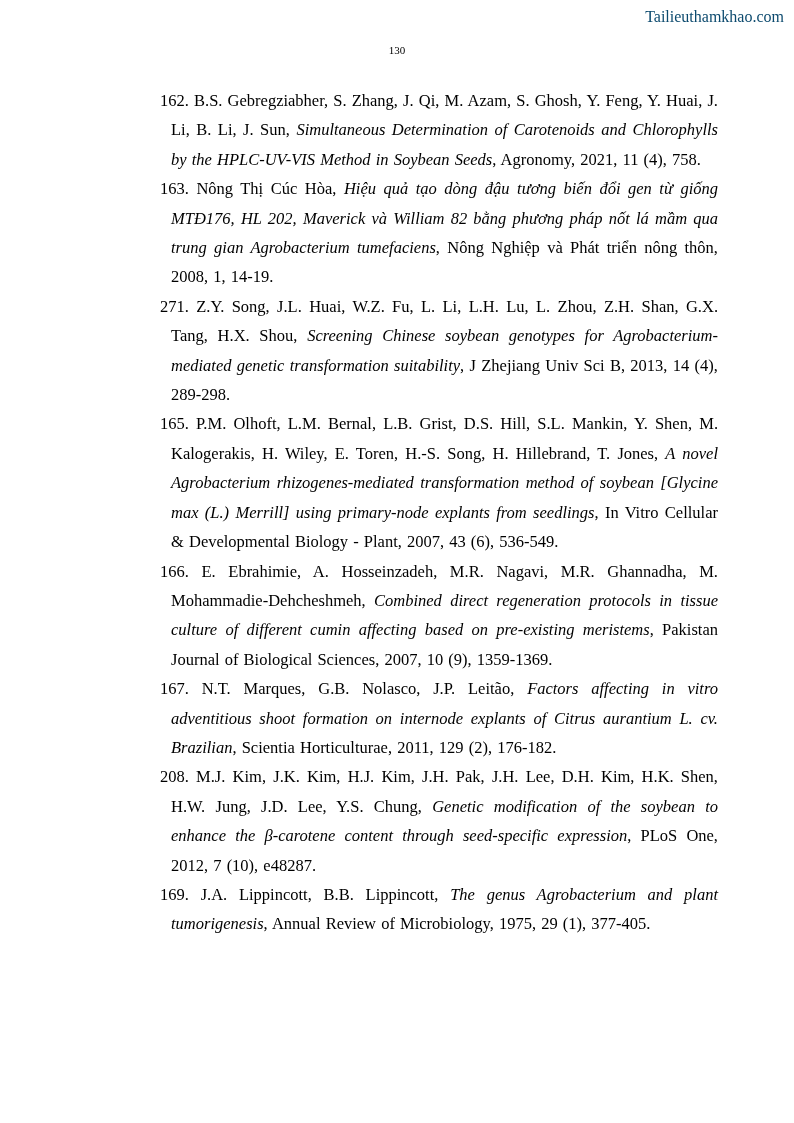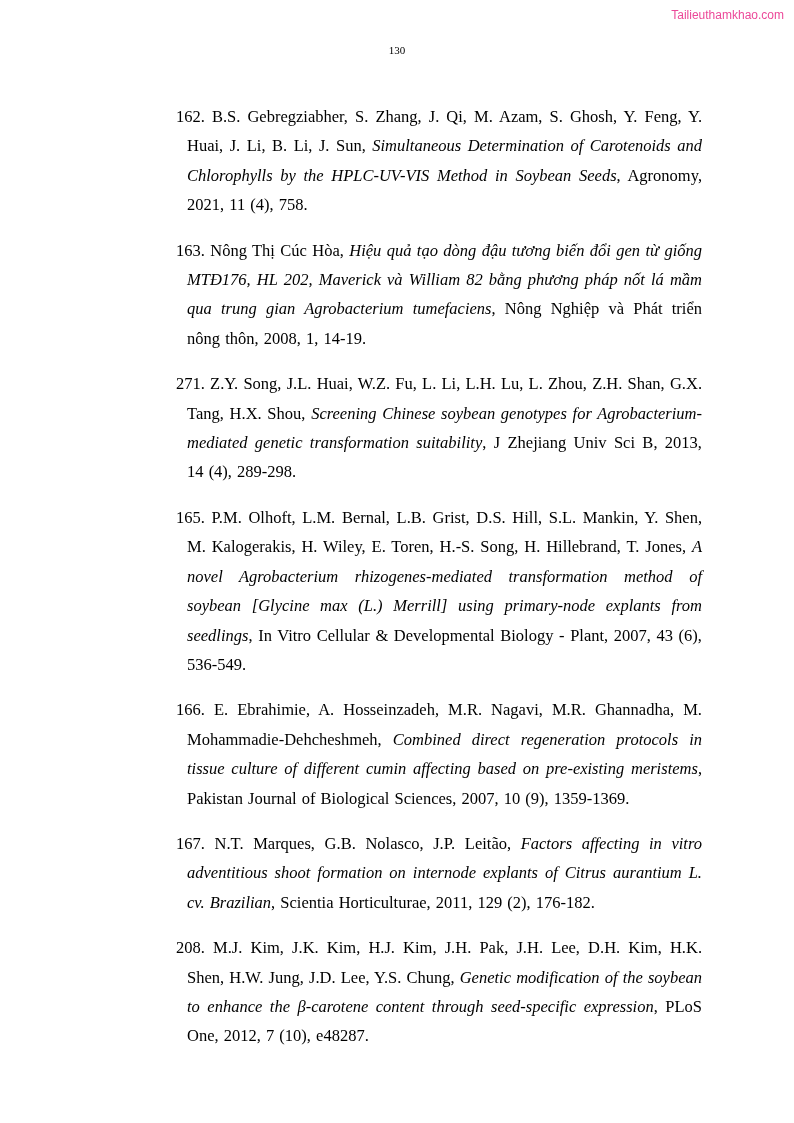--- a/index.html
+++ b/index.html
@@ -10,40 +10,40 @@
     background: #ffffff;
     color: #000000;
     font-family: "Liberation Serif", serif;
     position: relative;
     overflow: hidden;
   }
   .watermark {
     position: absolute;
     top: 8px;
     right: 10px;
-    font-family: Liberation Sans, sans-serif;
-    font-size: 12px;
-    color: #ec4899;
+    font-family: Liberation Serif, serif;
+    font-size: 16px;
+    color: #0c4a6e;
   }
   .page-number {
     position: absolute;
     top: 44px;
     left: 0;
     width: 100%;
     text-align: center;
     font-size: 11px;
   }
   .refs {
     position: absolute;
     top: 86px;
     left: 160px;
     width: 558px;
   }
   .ref {
-    margin: 16px;
+    margin: 0;
     padding-left: 11px;
     text-indent: -11px;
     text-align: justify;
     font-size: 16.5px;
     line-height: 29.4px;
     word-spacing: 1px;
   }
   .ref .it { font-style: italic; }
 </style>
 </head>
@@ -54,13 +54,14 @@
 <div class="page-number">130</div>
 
 <div class="refs">
     <p class="ref"><span>162. </span><span>B.S. Gebregziabher, S. Zhang, J. Qi, M. Azam, S. Ghosh, Y. Feng, Y. Huai, J. Li, B. Li, J. Sun, </span><span class="it">Simultaneous Determination of Carotenoids and Chlorophylls by the HPLC-UV-VIS Method in Soybean Seeds</span><span>, Agronomy, 2021, 11 (4), 758.</span></p>
     <p class="ref"><span>163. </span><span>Nông Thị Cúc Hòa, </span><span class="it">Hiệu quả tạo dòng đậu tương biến đổi gen từ giống MTĐ176, HL 202, Maverick và William 82 bằng phương pháp nốt lá mầm qua trung gian Agrobacterium tumefaciens</span><span>, Nông Nghiệp và Phát triển nông thôn, 2008, 1, 14-19.</span></p>
     <p class="ref"><span>271. </span><span>Z.Y. Song, J.L. Huai, W.Z. Fu, L. Li, L.H. Lu, L. Zhou, Z.H. Shan, G.X. Tang, H.X. Shou, </span><span class="it">Screening Chinese soybean genotypes for Agrobacterium-mediated genetic transformation suitability</span><span>, J Zhejiang Univ Sci B, 2013, 14 (4), 289-298.</span></p>
     <p class="ref"><span>165. </span><span>P.M. Olhoft, L.M. Bernal, L.B. Grist, D.S. Hill, S.L. Mankin, Y. Shen, M. Kalogerakis, H. Wiley, E. Toren, H.-S. Song, H. Hillebrand, T. Jones, </span><span class="it">A novel Agrobacterium rhizogenes-mediated transformation method of soybean [Glycine max (L.) Merrill] using primary-node explants from seedlings</span><span>, In Vitro Cellular &amp; Developmental Biology - Plant, 2007, 43 (6), 536-549.</span></p>
     <p class="ref"><span>166. </span><span>E. Ebrahimie, A. Hosseinzadeh, M.R. Nagavi, M.R. Ghannadha, M. Mohammadie-Dehcheshmeh, </span><span class="it">Combined direct regeneration protocols in tissue culture of different cumin affecting based on pre-existing meristems</span><span>, Pakistan Journal of Biological Sciences, 2007, 10 (9), 1359-1369.</span></p>
     <p class="ref"><span>167. </span><span>N.T. Marques, G.B. Nolasco, J.P. Leitão, </span><span class="it">Factors affecting in vitro adventitious shoot formation on internode explants of Citrus aurantium L. cv. Brazilian</span><span>, Scientia Horticulturae, 2011, 129 (2), 176-182.</span></p>
     <p class="ref"><span>208. </span><span>M.J. Kim, J.K. Kim, H.J. Kim, J.H. Pak, J.H. Lee, D.H. Kim, H.K. Shen, H.W. Jung, J.D. Lee, Y.S. Chung, </span><span class="it">Genetic modification of the soybean to enhance the β-carotene content through seed-specific expression</span><span>, PLoS One, 2012, 7 (10), e48287.</span></p>
+    <p class="ref"><span>169. </span><span>J.A. Lippincott, B.B. Lippincott, </span><span class="it">The genus Agrobacterium and plant tumorigenesis</span><span>, Annual Review of Microbiology, 1975, 29 (1), 377-405.</span></p>
   </div>
 
 </body></html>

